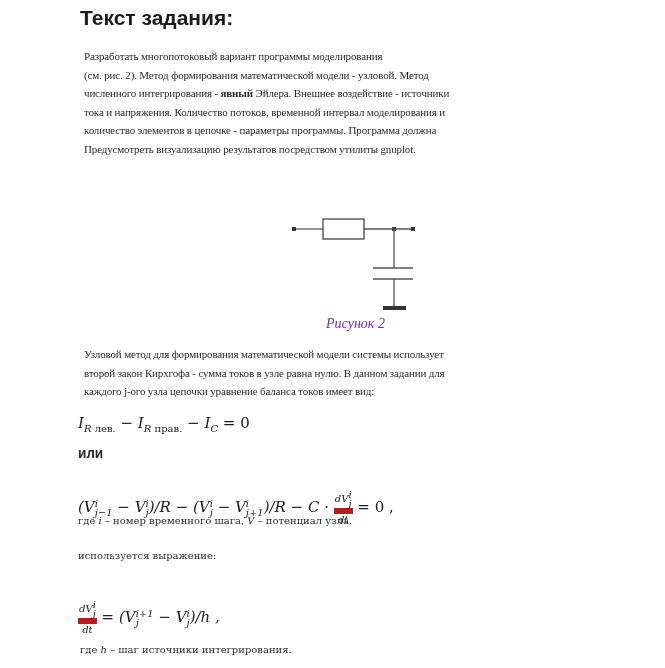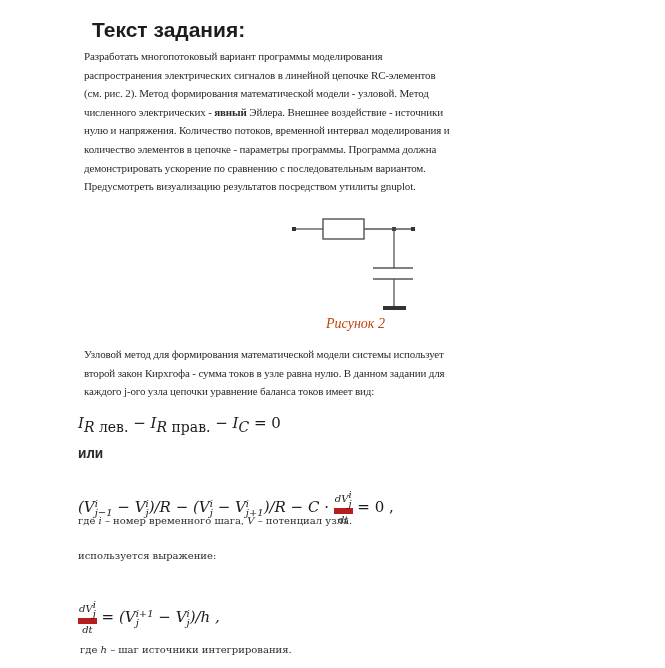--- a/index.html
+++ b/index.html
@@ -1,59 +1,57 @@
 <!DOCTYPE html>
 <html><head>
   <meta charset="utf-8">
   <style>
     html, body { margin: 0; padding: 0; background: #ffffff; }
     body { width: 665px; height: 668px; position: relative; overflow: hidden; color: #1a1a1a; }
     .heading {
       position: absolute; left: 80px; top: 6px;
       font-family: "Liberation Sans", sans-serif; font-weight: bold; font-size: 21px;
-      color: #1c1c1c; margin: 12px;
+      color: #1c1c1c; margin: 0;
     }
     .para {
       position: absolute; left: 84px; width: 580px;
       font-family: "Liberation Serif", serif; font-size: 11px; line-height: 18.6px;
       color: #2a2a2a; margin: 0; letter-spacing: -0.15px;
     }
     .para b { font-weight: bold; }
     .math {
       position: absolute; left: 78px;
       font-family: "DejaVu Serif", serif; font-size: 15px; color: #1a1a1a;
       white-space: nowrap;
     }
     .math i { font-style: italic; }
-    .sub { font-size: 14px; vertical-align: -4px; }
+    .sub { font-size: 10px; vertical-align: -4px; }
     .supsub { display: inline-block; vertical-align: middle; line-height: 9px; font-size: 10px; text-align: left; }
     .frac { display: inline-block; vertical-align: middle; text-align: center; font-size: 10px; line-height: 12px; }
     .frac .num { border-bottom: 6px solid #b91c1c; padding: 0 1px; }
     .caption {
       position: absolute; left: 326px; top: 316px;
-      font-family: "Liberation Serif", serif; font-style: italic; font-size: 14px; color: #c2410c;
+      font-family: "Liberation Serif", serif; font-style: italic; font-size: 14px; color: #6d28d9;
     }
     .figure { position: absolute; left: 280px; top: 210px; }
     .ili { position: absolute; left: 78px; top: 446px; font-family: Liberation Mono, monospace; font-size: 14px; font-weight: bold; color: #2a2a2a; }
     .where { position: absolute; left: 78px; font-family: "DejaVu Serif", serif; font-size: 10px; color: #2a2a2a; white-space: nowrap; }
     .where i { font-style: italic; }
   </style>
 </head>
 <body>
 
 <h1 class="heading">Текст задания:</h1>
 
 <div class="para" style="top:47px;">
   <div>Разработать многопотоковый вариант программы моделирования</div>
-  <div>распространения электрических сигналов в линейной цепочке RC-элементов</div>
   <div>(см. рис. 2). Метод формирования математической модели - узловой. Метод</div>
-  <div><span>численного электрических - </span><b>явный</b><span> Эйлера. Внешнее воздействие - источники</span></div>
-  <div>нулю и напряжения. Количество потоков, временной интервал моделирования и</div>
+  <div><span>численного интегрирования - </span><b>явный</b><span> Эйлера. Внешнее воздействие - источники</span></div>
+  <div>тока и напряжения. Количество потоков, временной интервал моделирования и</div>
   <div>количество элементов в цепочке - параметры программы. Программа должна</div>
-  <div>демонстрировать ускорение по сравнению с последовательным вариантом.</div>
   <div>Предусмотреть визуализацию результатов посредством утилиты gnuplot.</div>
 </div>
 
 <div class="figure">
   <svg width="150" height="105" viewBox="0 0 150 105">
     <g stroke="#555" stroke-width="1.3" fill="none">
       <line x1="14" y1="19" x2="43" y2="19"></line>
       <rect x="43" y="9" width="41" height="20" stroke="#444"></rect>
       <line x1="84" y1="19" x2="133" y2="19"></line>
       <line x1="114" y1="19" x2="114" y2="58"></line>

